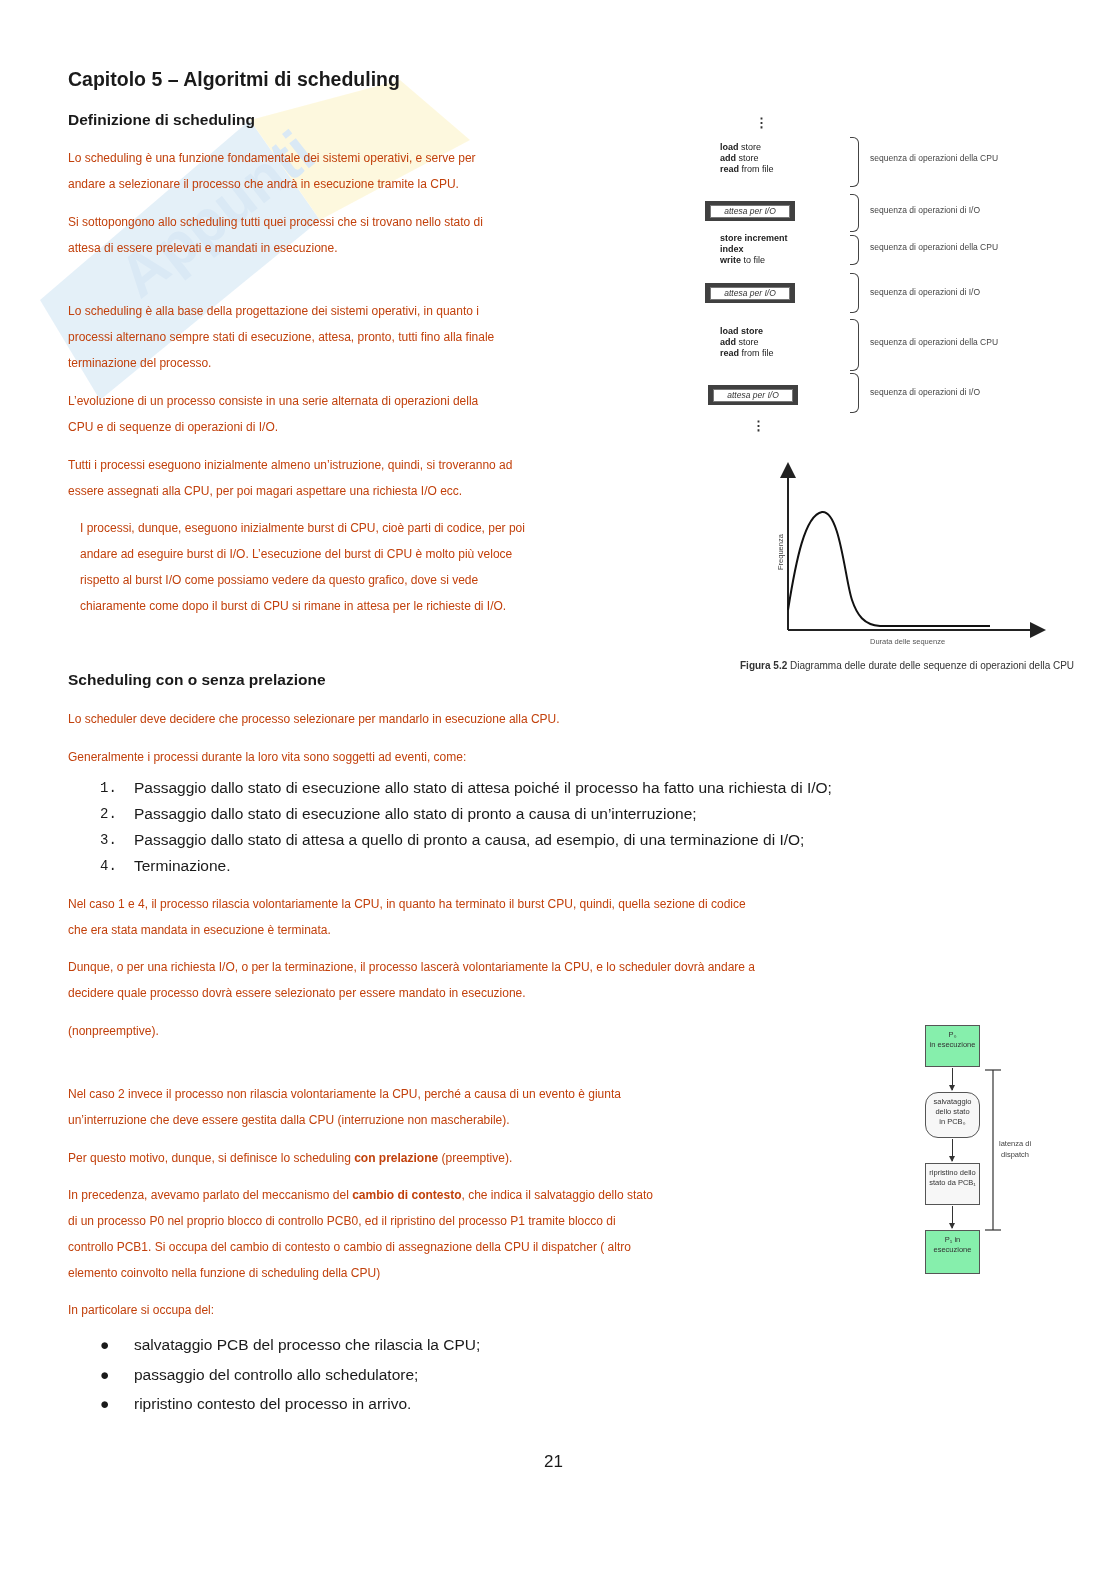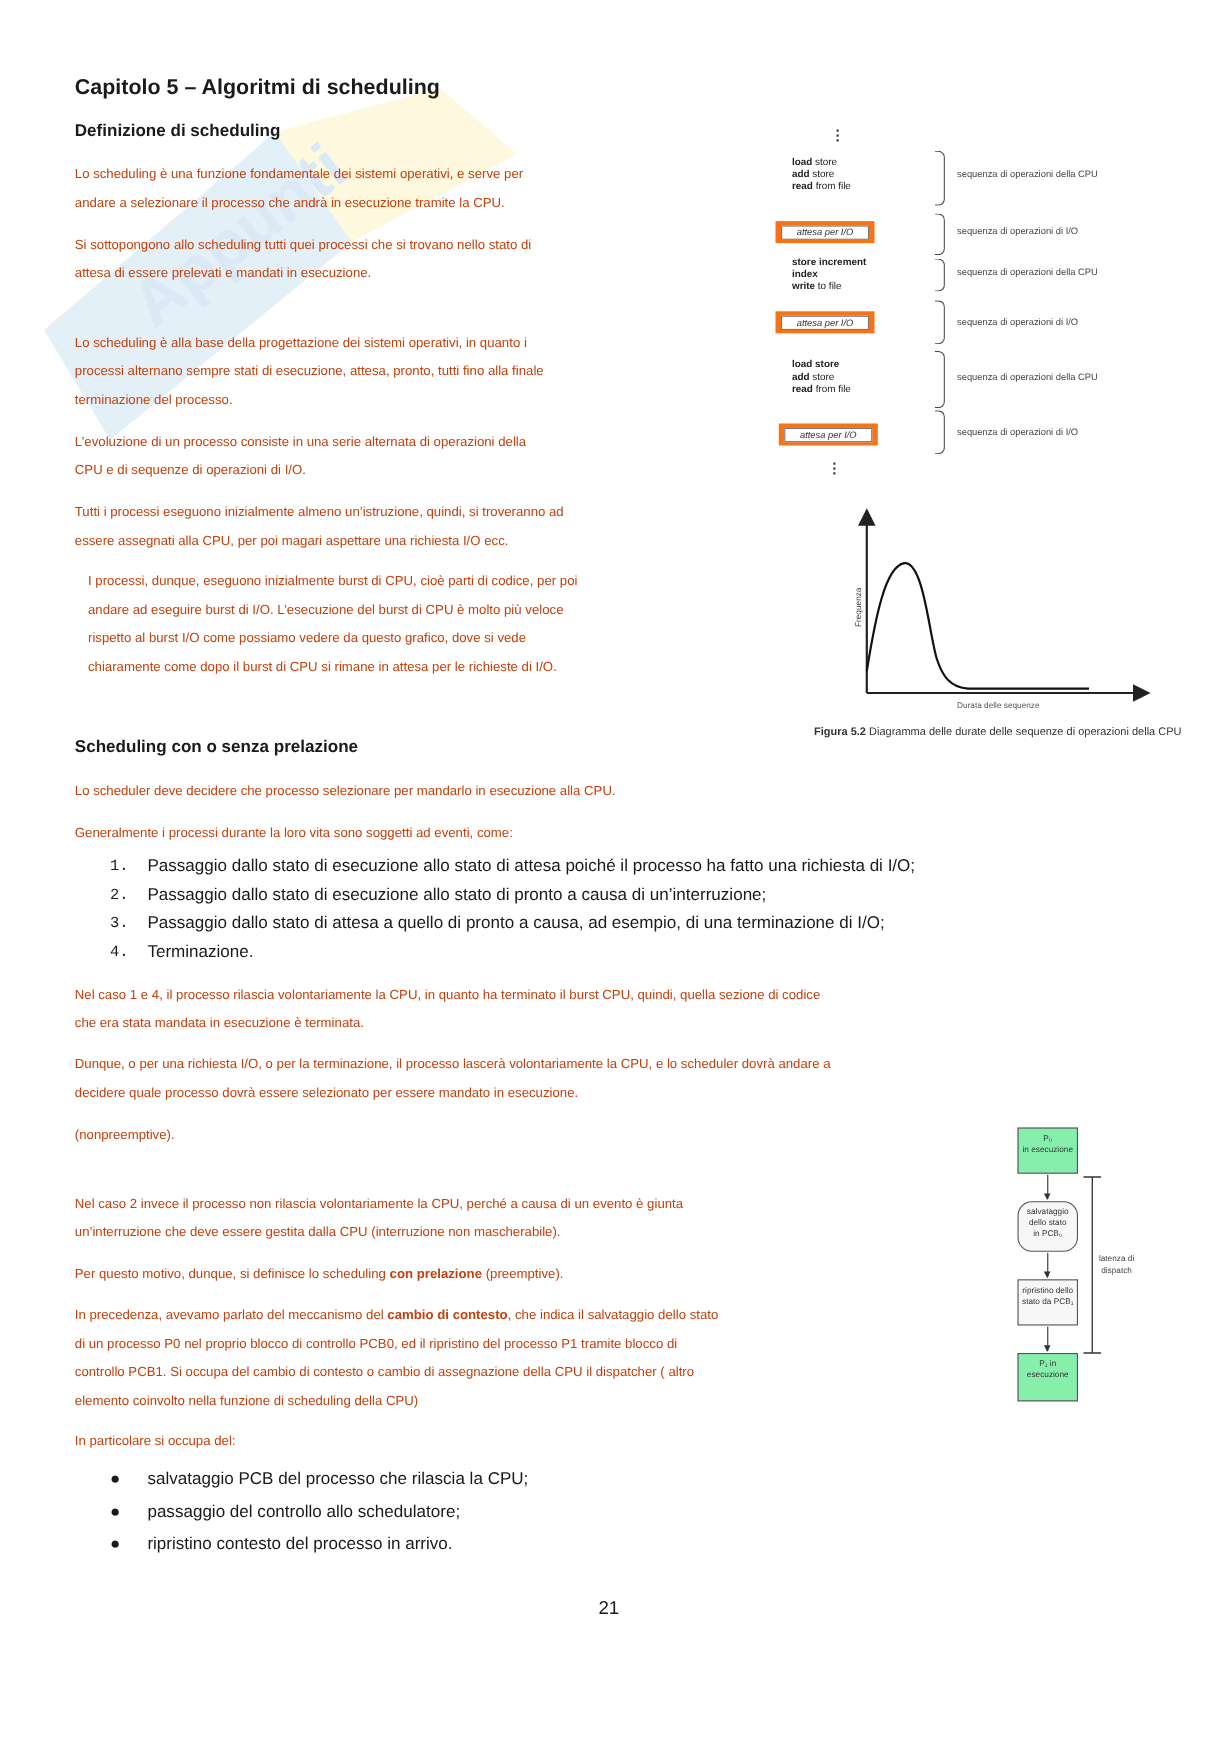--- a/index.html
+++ b/index.html
@@ -13,21 +13,21 @@
   ol.list li { display:flex; line-height:26px; font-size:15.5px; }
   ol.list li .num { width:66px; padding-left:32px; box-sizing:border-box; font-family:"Liberation Mono", monospace; font-size:14px; }
   ul.bul { position:absolute; left:68px; top:1330px; margin:0; padding:0; list-style:none; }
   ul.bul li { display:flex; line-height:29.5px; font-size:15.5px; }
   ul.bul li .dot { width:66px; padding-left:32px; box-sizing:border-box; }
   .pagenum { position:absolute; left:544px; top:1452px; font-size:17px; }
   
   .d1 { position:absolute; left:700px; top:115px; width:340px; height:320px; font-size:9.5px; color:#333; }
   .d1 .code { position:absolute; left:20px; line-height:11px; font-size:9px; color:#222; }
   .d1 .code b { font-weight:bold; }
-  .d1 .wait { position:absolute; left:5px; width:90px; height:20px; background:#f97316; }
+  .d1 .wait { position:absolute; left:5px; width:90px; height:20px; background:#404040; }
   .d1 .wait span { position:absolute; left:5px; top:4px; width:78px; height:11px; background:#fff; border:1px solid #777; font-style:italic; font-size:8.5px; text-align:center; line-height:11px; color:#333; }
   .d1 .lbl { position:absolute; left:170px; font-size:8.5px; color:#444; white-space:nowrap; }
   .d1 .br { position:absolute; left:150px; width:8px; border:1px solid #444; border-left:none; border-radius:0 6px 6px 0; }
   .d1 .vdots { position:absolute; left:55px; font-weight:bold; font-size:13px; line-height:5px; }
   
   .chart { position:absolute; left:760px; top:460px; width:290px; height:215px; }
   .chart .ylab { position:absolute; left:6px; top:80px; font-size:7.5px; color:#444; transform:rotate(-90deg); transform-origin:left top; }
   .chart .xlab { position:absolute; left:110px; top:177px; font-size:7.5px; color:#555; }
   .chart .cap { position:absolute; left:-20px; top:200px; font-size:10px; color:#333; white-space:nowrap; }
   

